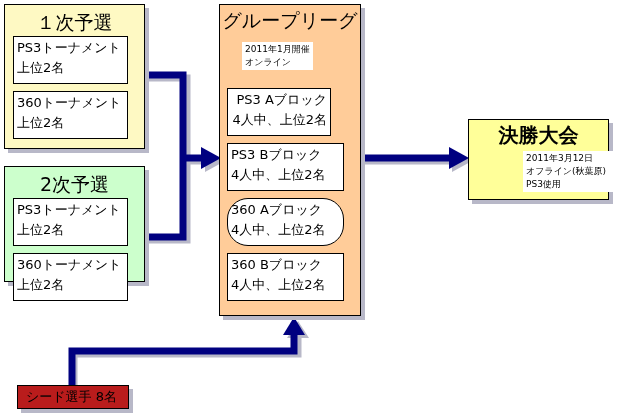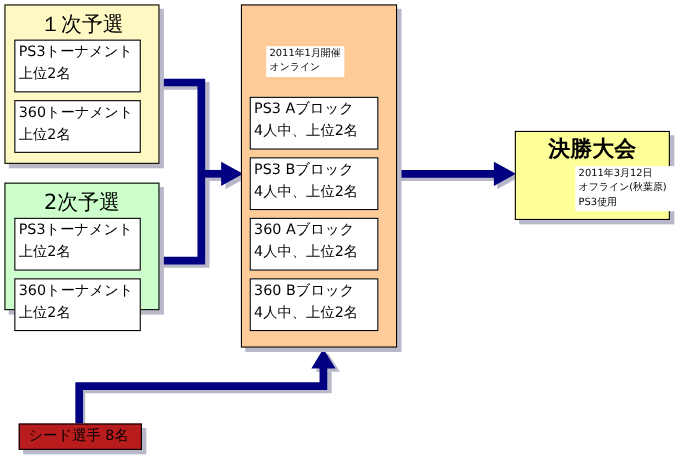--- a/index.html
+++ b/index.html
@@ -56,33 +56,34 @@
     <div>PS3トーナメント</div>
     <div>上位2名</div>
   </div>
   <div class="inner" style="left:8px;top:86px;width:115px;height:48px;">
     <div>360トーナメント</div>
     <div>上位2名</div>
   </div>
 </div>
 
 <div class="box" style="left:219px;top:4px;width:142px;height:312px;background:#ffcc99;">
+  <div class="title" style="top:3px;font-size:19px;">グループリーグ</div>
   <div class="note" style="left:22px;top:37px;">
     <div>2011年1月開催</div>
     <div>オンライン</div>
   </div>
-  <div class="inner" style="left:7px;top:83px;width:117px;height:48px;">
+  <div class="inner" style="left:7px;top:83px;width:104px;height:48px;text-align:right;">
     <div>PS3 Aブロック</div>
     <div>4人中、上位2名</div>
   </div>
   <div class="inner" style="left:7px;top:138px;width:117px;height:48px;">
     <div>PS3 Bブロック</div>
     <div>4人中、上位2名</div>
   </div>
-  <div class="inner" style="left:7px;top:193px;width:117px;height:48px;">
+  <div class="inner" style="left:7px;top:193px;width:117px;height:48px;border-radius:21px;">
     <div>360 Aブロック</div>
     <div>4人中、上位2名</div>
   </div>
   <div class="inner" style="left:7px;top:248px;width:117px;height:48px;">
     <div>360 Bブロック</div>
     <div>4人中、上位2名</div>
   </div>
 </div>
 
 <div class="box" style="left:468px;top:119px;width:141px;height:81px;background:#ffff99;">

